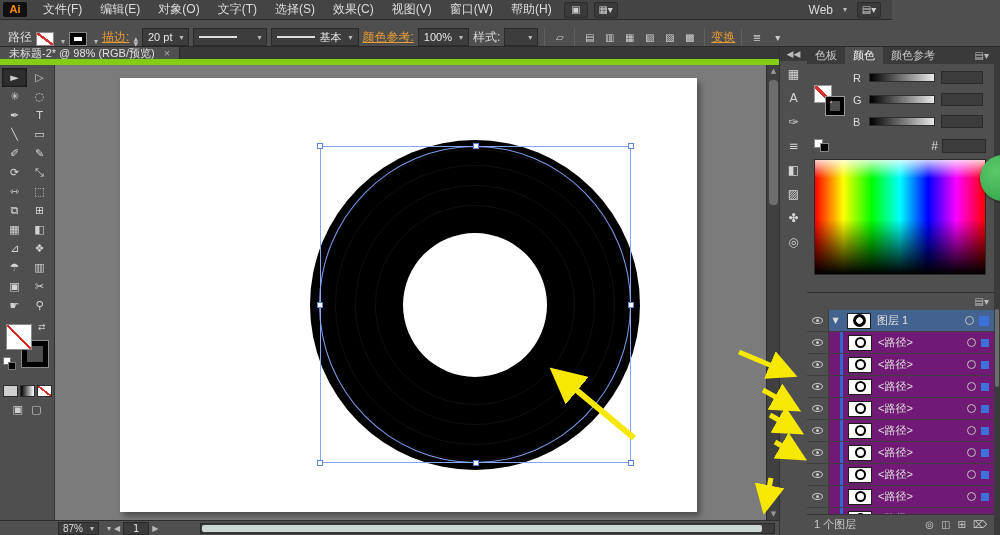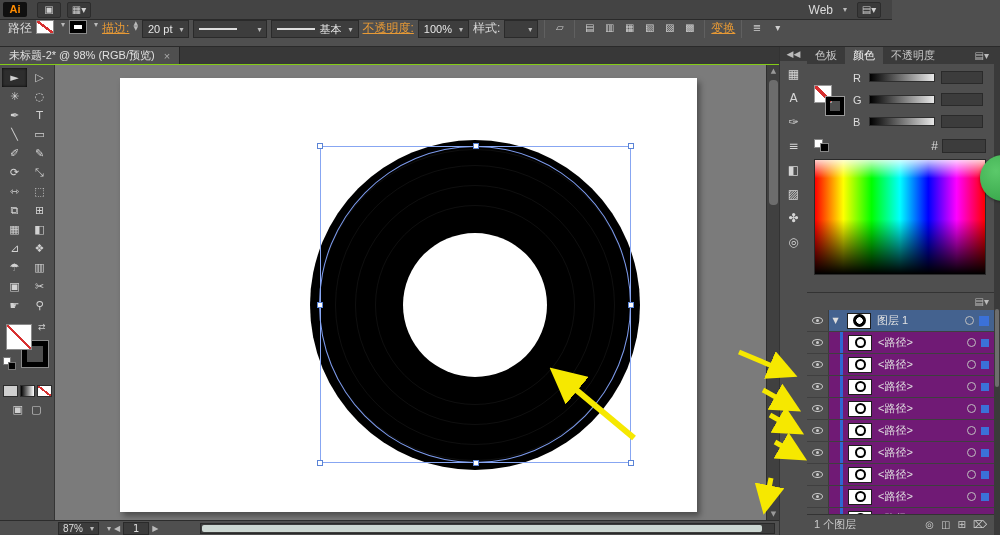--- a/index.html
+++ b/index.html
@@ -15,39 +15,39 @@
   .menu-items{display:flex;}
   .menu-item{padding:0 9px;line-height:19px;font-size:12px;color:#dcdcdc;}
   .mb-icon{width:24px;height:16px;margin:0 3px;background:#3a3a3a;border:1px solid #2c2c2c;color:#cfcfcf;
            font-size:10px;line-height:14px;text-align:center;border-radius:2px;font-family:"DejaVu Sans",sans-serif;}
   .mb-right{margin-left:auto;display:flex;align-items:center;margin-right:8px;gap:7px;}
   .workspace{font-size:12px;color:#ddd;}
   .caret{font-size:8px;color:#bbb;margin-left:3px;}
 
   
   .controlbar{position:absolute;left:0;top:20px;width:1000px;height:27px;background:#4f4f4f;
-              border-bottom:1px solid #2a2a2a;display:flex;align-items:flex-start;gap:4px;padding:0 8px;z-index:5;}
+              border-bottom:1px solid #2a2a2a;display:flex;align-items:flex-end;gap:4px;padding:0 8px;z-index:5;}
   .cb-label{color:#d8d8d8;white-space:nowrap;}
   .cb-link{color:#e89a35;text-decoration:underline;white-space:nowrap;}
   .swatch{width:18px;height:14px;border:1px solid #8a8a8a;background:#fff;position:relative;}
   .swatch.none::after{content:"";position:absolute;inset:0;
         background:linear-gradient(to top right,transparent 44%,#d63030 44%,#d63030 56%,transparent 56%);}
   .swatch.stroke{background:#fff;box-shadow:inset 0 0 0 4px #000;}
   .combo{height:18px;background:#3d3d3d;border:1px solid #2a2a2a;display:flex;align-items:center;
          gap:4px;padding:0 5px;color:#e6e6e6;font-size:11px;white-space:nowrap;}
   .combo .line{width:38px;height:2px;background:#ddd;}
   .spin{display:flex;flex-direction:column;font-size:6px;line-height:5px;color:#bbb;font-family:"DejaVu Sans",sans-serif;}
   .cb-sep{width:1px;height:18px;background:#3a3a3a;border-right:1px solid #606060;margin:0 2px;}
   .cb-iconbtn{min-width:17px;height:16px;font-size:10px;color:#cfcfcf;text-align:center;line-height:16px;
               font-family:"DejaVu Sans",sans-serif;}
   .align-icons{display:flex;gap:3px;}
 
   
   .tabbar{position:absolute;left:0;top:47px;width:779px;height:18px;background:#383838;
-          border-bottom:1px solid #84cc16;display:flex;z-index:4;}
+          border-bottom:6px solid #84cc16;display:flex;z-index:4;}
   .doc-tab{display:flex;align-items:center;gap:9px;padding:0 9px;background:#4f4f4f;color:#e0e0e0;
            font-size:11px;border-right:1px solid #262626;}
   .doc-tab .close{color:#aaa;}
 
   
   .toolpanel{position:absolute;left:0;top:65px;width:55px;height:455px;background:#4f4f4f;
              border-right:1px solid #353535;z-index:3;}
   .tools{display:grid;grid-template-columns:25px 25px;justify-content:center;padding-top:3px;}
   .tool{width:25px;height:19px;display:flex;align-items:center;justify-content:center;font-size:11px;
         color:#d2d2d2;font-family:"DejaVu Sans",sans-serif;}
@@ -181,20 +181,40 @@
 </style>
 </head>
 <body>
 
 <div class="app">
 
   <div class="menubar">
     <div class="ai-logo">Ai</div>
     <div class="menu-items">
 
+        <span class="menu-item">文件(F)</span>
+
+        <span class="menu-item">编辑(E)</span>
+
+        <span class="menu-item">对象(O)</span>
+
+        <span class="menu-item">文字(T)</span>
+
+        <span class="menu-item">选择(S)</span>
+
+        <span class="menu-item">效果(C)</span>
+
+        <span class="menu-item">视图(V)</span>
+
+        <span class="menu-item">窗口(W)</span>
+
+        <span class="menu-item">帮助(H)</span>
+      </div>
+    <div class="menu-items">
+
         <span class="mb-icon">▣</span>
 
         <span class="mb-icon">▦▾</span>
       </div>
     <div class="mb-right">
       <span class="workspace">Web</span>
       <span class="caret">▾</span>
       <span class="menu-items">
 
           <span class="mb-icon">▤▾</span>
@@ -219,21 +239,21 @@
     </span>
     <span class="combo" style="width:74px;">
       <span class="line"></span>
       <span class="caret" style="margin-left:auto;">▾</span>
     </span>
     <span class="combo">
       <span class="line"></span>
       <span>基本</span>
       <span class="caret">▾</span>
     </span>
-    <span class="cb-link">不透明度:</span>
+    <span class="cb-link">颜色参考:</span>
     <span class="combo">
       <span>100%</span>
       <span class="caret">▾</span>
     </span>
     <span class="cb-label">样式:</span>
     <span class="combo" style="width:34px;">
       <span class="caret" style="margin-left:auto;">▾</span>
     </span>
     <span class="cb-sep"></span>
     <span class="cb-iconbtn">▱</span>
@@ -445,21 +465,21 @@
 
   <div class="rightpanel">
 
     <div class="colorpanel">
       <div class="ptabs">
 
           <span class="ptab">色板</span>
 
           <span class="ptab active">颜色</span>
 
-          <span class="ptab">不透明度</span>
+          <span class="ptab">颜色参考</span>
         </div>
       <span class="ptab-menu" style="position:absolute;right:0;top:0;">▤▾</span>
       <div class="fs-mini">
         <div class="f"></div>
         <div class="s"></div>
       </div>
       <div class="chans">
 
           <div class="chan">
             <span class="lab">R</span>

